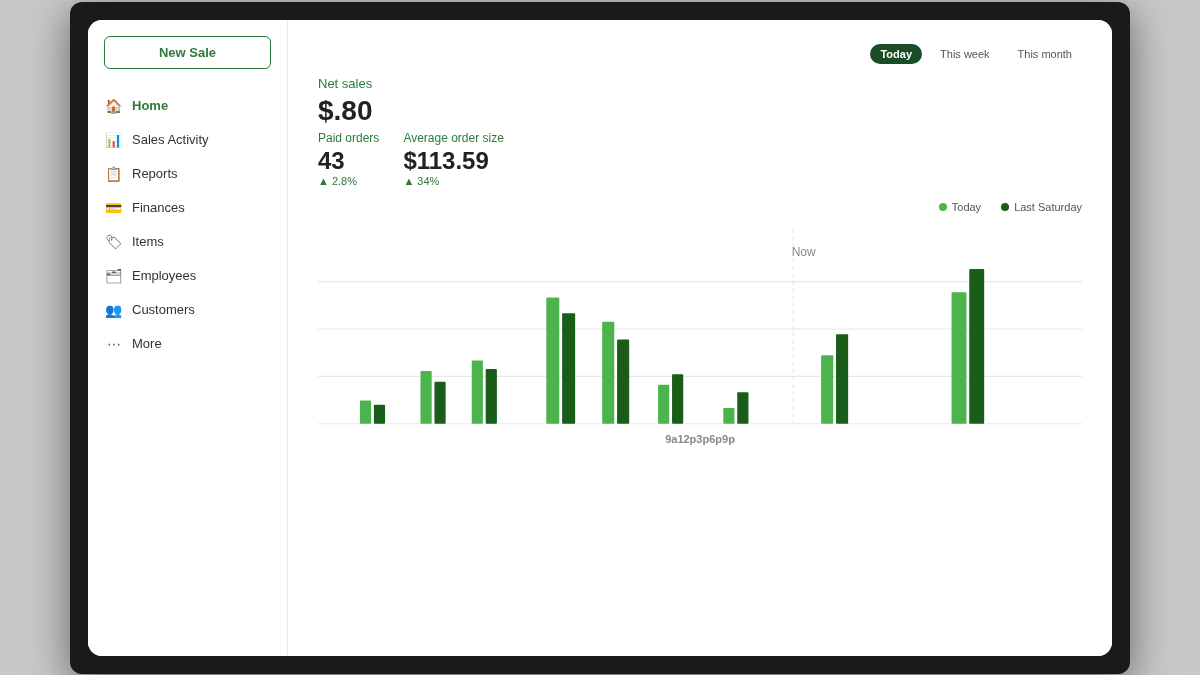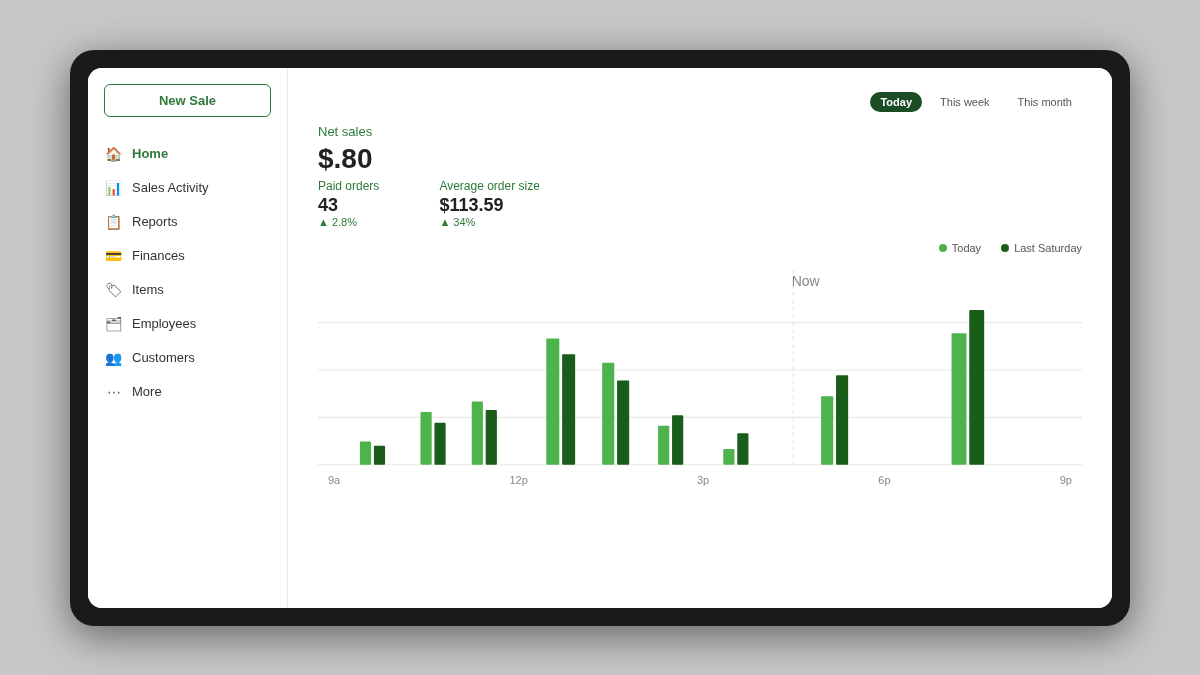--- a/index.html
+++ b/index.html
@@ -8,23 +8,23 @@
       height: 675px;
       background: #c8c8c8;
       display: flex;
       align-items: center;
       justify-content: center;
       font-family: -apple-system, BlinkMacSystemFont, 'Segoe UI', sans-serif;
     }
 
     .tablet-frame {
       width: 1060px;
-      height: 576px;
+      height: 672px;
       background: #1a1a1a;
-      border-radius: 24px;
+      border-radius: 12px;
       padding: 18px;
       box-shadow: 0 10px 40px rgba(0,0,0,0.5);
       position: relative;
     }
 
     .tablet-screen {
       width: 100%;
       height: 100%;
       background: #f5f5f5;
       border-radius: 14px;
@@ -164,33 +164,33 @@
 
     .change-badge {
       font-size: 11px;
       color: #2d7a3a;
       margin-bottom: 16px;
     }
 
     
     .stats-row {
       display: flex;
-      gap: 60px;
+      gap: 24px;
       margin-bottom: 14px;
     }
 
     .stat-item .stat-label {
       font-size: 12px;
       color: #2d7a3a;
       font-weight: 500;
       margin-bottom: 2px;
     }
 
     .stat-item .stat-value {
-      font-size: 18px;
+      font-size: 24px;
       font-weight: 600;
       color: #222;
     }
 
     .stat-item .stat-change {
       font-size: 11px;
       color: #2d7a3a;
     }
 
     
@@ -210,42 +210,43 @@
     }
 
     .legend-dot {
       width: 8px;
       height: 8px;
       border-radius: 50%;
     }
 
     .now-label {
       position: absolute;
-      top: 3px;
-      font-size: 14px;
+      top: 16px;
+      font-size: 12px;
       color: #888;
     }
 
     .chart-container {
       position: relative;
       width: 100%;
       height: 200px;
       margin-top: 16px;
     }
 
     .chart-svg {
       width: 100%;
       height: 100%;
     }
 
     .x-labels {
       display: flex;
-      justify-content: space-between;
+      justify-content: center;
       padding: 0 10px;
       margin-top: 4px;
+      font-weight: bold;
     }
 
     .x-label {
       font-size: 11px;
       color: #888;
     }
   </style>
 </head>
 <body>
 

